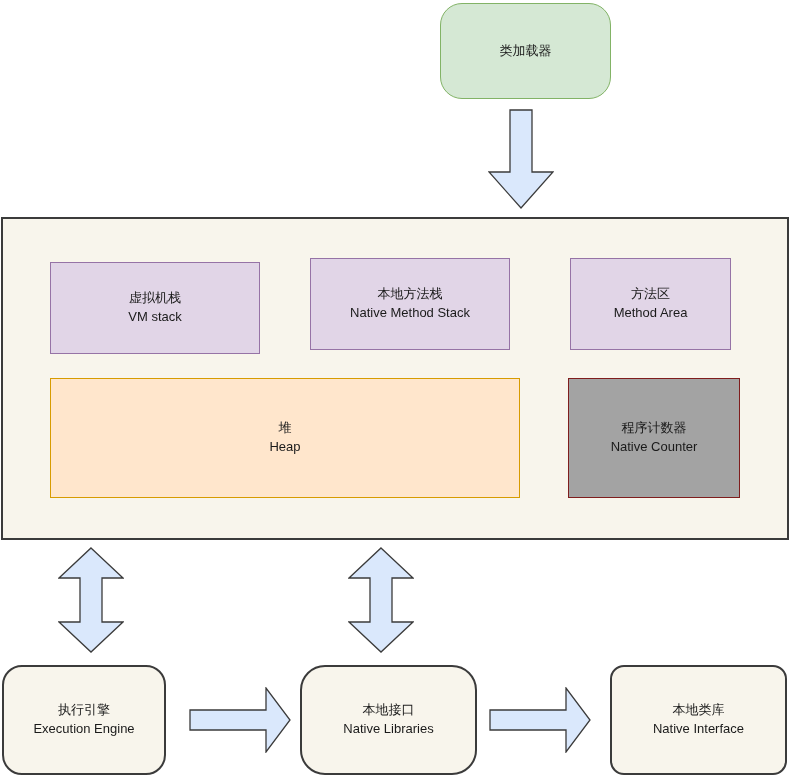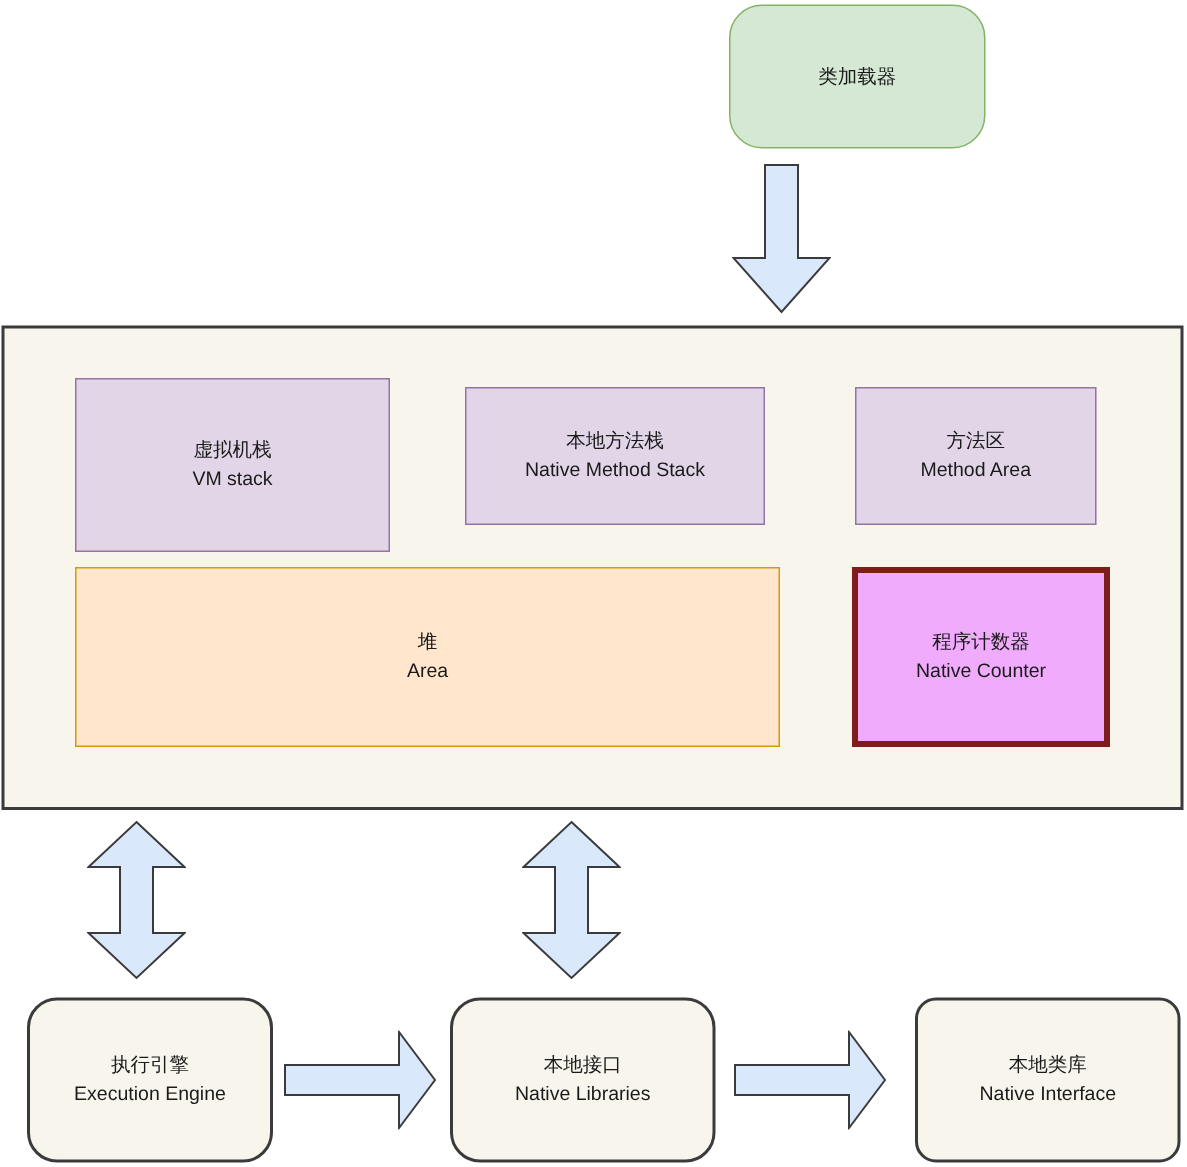--- a/index.html
+++ b/index.html
@@ -12,24 +12,24 @@
     overflow:hidden;
   }
   .node{
     position:absolute;
     box-sizing:border-box;
     display:flex;flex-direction:column;
     align-items:center;justify-content:center;
     text-align:center;line-height:1.45;
   }
   .node .lbl{white-space:nowrap;}
-  .green-node{background:#d5e8d4;border:1.5px solid #82b366;border-radius:22px;margin-left:46px;}
+  .green-node{background:#d5e8d4;border:1.5px solid #82b366;border-radius:22px;}
   .purple-node{background:#e1d5e7;border:1px solid #9673a6;}
   .orange-node{background:#ffe6cc;border:1px solid #d79b00;}
-  .yellow-node{background:#f0abfc;border:4px solid #7f1d1d;}
+  .yellow-node{background:#a3a3a3;border:1px solid #7f1d1d;}
   .cream-round{background:#f8f5ec;border:2px solid #3b3b3b;border-radius:20px;}
   .bigbox{
     position:absolute;box-sizing:border-box;
     background:#f8f5ec;border:2px solid #3b3b3b;
   }
   .arrow{position:absolute;display:block;}
   .arrow polygon{fill:#dae8fc;stroke:#3b3b3b;stroke-width:1.3;}
 </style>
 </head>
 <body>
@@ -39,63 +39,63 @@
   <div class="node green-node" style="left:440px;top:3px;width:171px;height:96px;">
     <div class="lbl">类加载器</div>
   </div>
 
   <svg class="arrow" style="left:488px;top:109px;" width="66" height="101" viewBox="0 0 66 101">
     <polygon points="22,1 44,1 44,63 65,63 33,99 1,63 22,63"></polygon>
   </svg>
 
   <div class="bigbox" style="left:1px;top:217px;width:788px;height:323px;"></div>
 
-  <div class="node purple-node" style="left:50px;top:252px;width:210px;height:116px;justify-content:center;">
+  <div class="node purple-node" style="left:50px;top:262px;width:210px;height:92px;justify-content:center;">
     <div class="lbl">虚拟机栈</div>
     <div class="lbl">VM stack</div>
   </div>
 
   <div class="node purple-node" style="left:570px;top:258px;width:161px;height:92px;">
     <div class="lbl">方法区</div>
     <div class="lbl">Method Area</div>
   </div>
 
   <div class="node purple-node" style="left:310px;top:258px;width:200px;height:92px;">
     <div class="lbl">本地方法栈</div>
     <div class="lbl">Native Method Stack</div>
   </div>
 
   <div class="node orange-node" style="left:50px;top:378px;width:470px;height:120px;">
     <div class="lbl">堆</div>
-    <div class="lbl">Area</div>
+    <div class="lbl">Heap</div>
   </div>
 
   <div class="node yellow-node" style="left:568px;top:378px;width:172px;height:120px;">
     <div class="lbl">程序计数器</div>
     <div class="lbl">Native Counter</div>
   </div>
 
   <svg class="arrow" style="left:58px;top:547px;" width="66" height="106" viewBox="0 0 66 106">
     <polygon points="33,1 65,31 44,31 44,75 65,75 33,105 1,75 22,75 22,31 1,31"></polygon>
   </svg>
 
   <svg class="arrow" style="left:348px;top:547px;" width="66" height="106" viewBox="0 0 66 106">
     <polygon points="33,1 65,31 44,31 44,75 65,75 33,105 1,75 22,75 22,31 1,31"></polygon>
   </svg>
 
-  <div class="node cream-round" style="left:18px;top:665px;width:164px;height:110px;">
+  <div class="node cream-round" style="left:2px;top:665px;width:164px;height:110px;">
     <div class="lbl">执行引擎</div>
     <div class="lbl">Execution Engine</div>
   </div>
 
   <svg class="arrow" style="left:189px;top:687px;" width="102" height="66" viewBox="0 0 102 66">
     <polygon points="1,23 77,23 77,1 101,33 77,65 77,43 1,43"></polygon>
   </svg>
 
-  <div class="node cream-round" style="left:300px;top:665px;width:177px;height:110px;">
+  <div class="node cream-round" style="left:300px;top:665px;width:177px;height:110px;border-radius:25px;">
     <div class="lbl">本地接口</div>
     <div class="lbl">Native Libraries</div>
   </div>
 
   <svg class="arrow" style="left:489px;top:687px;" width="102" height="66" viewBox="0 0 102 66">
     <polygon points="1,23 77,23 77,1 101,33 77,65 77,43 1,43"></polygon>
   </svg>
 
   <div class="node cream-round" style="left:610px;top:665px;width:177px;height:110px;border-radius:14px;">
     <div class="lbl">本地类库</div>

